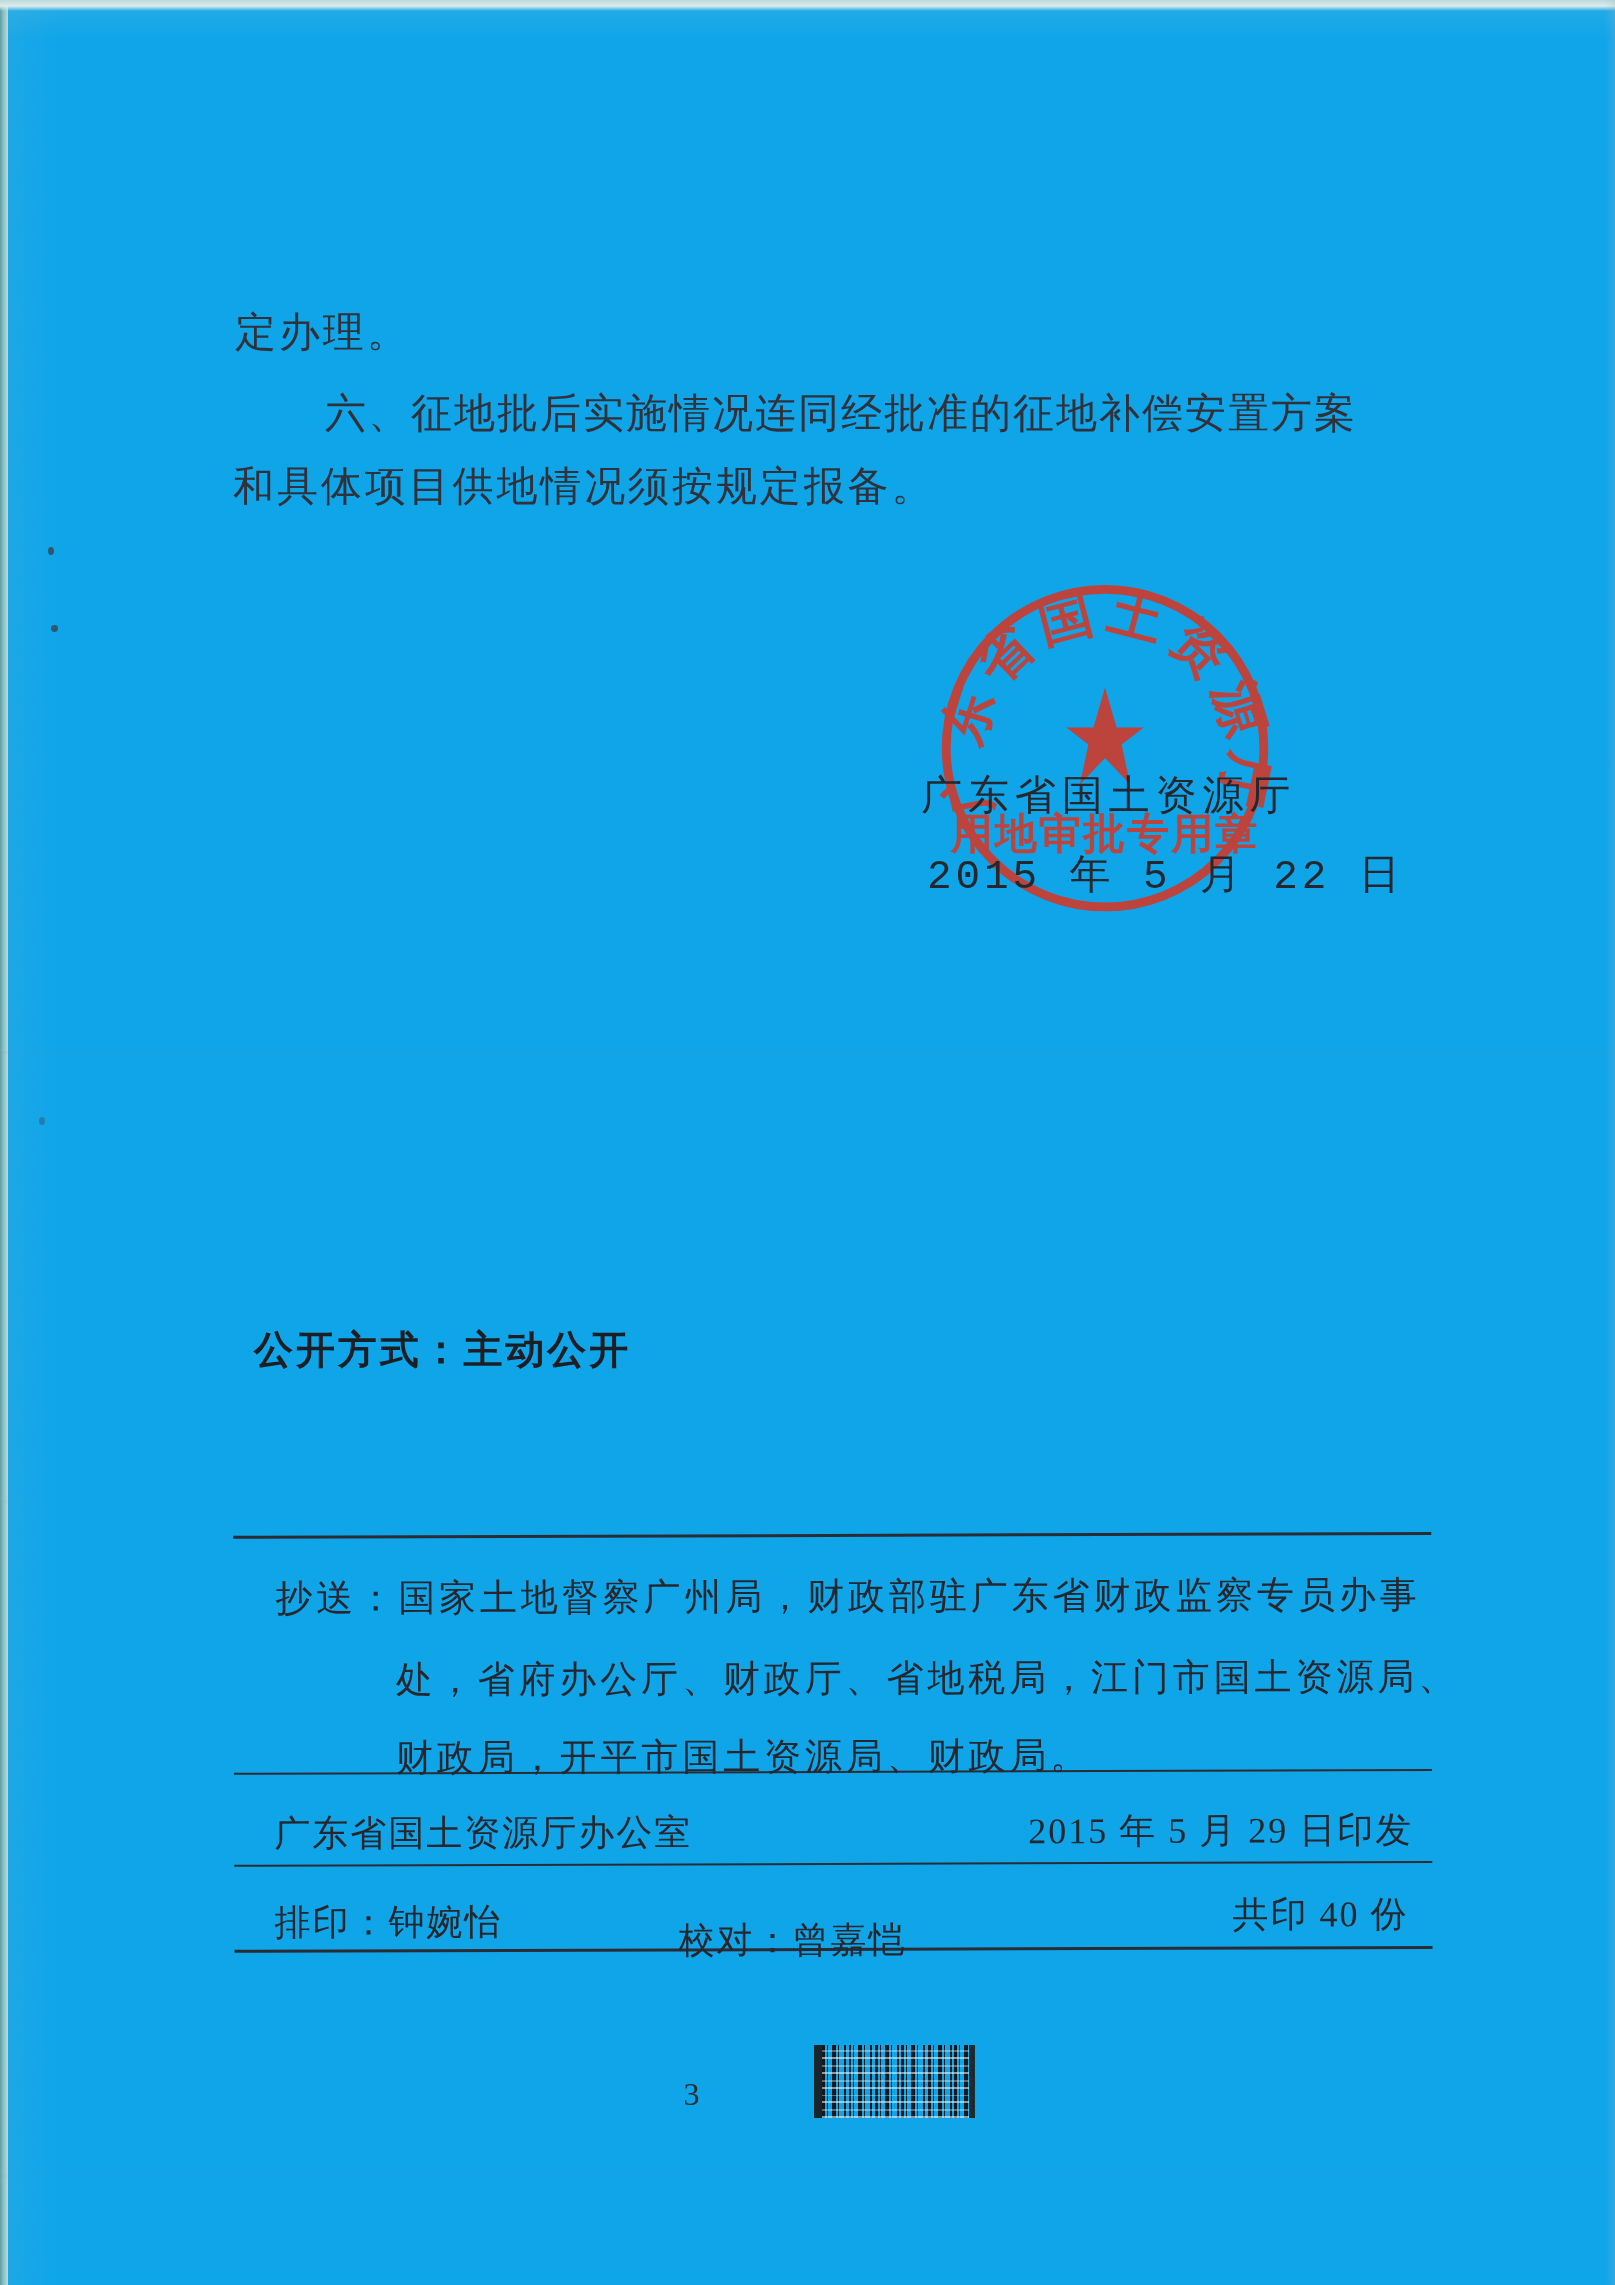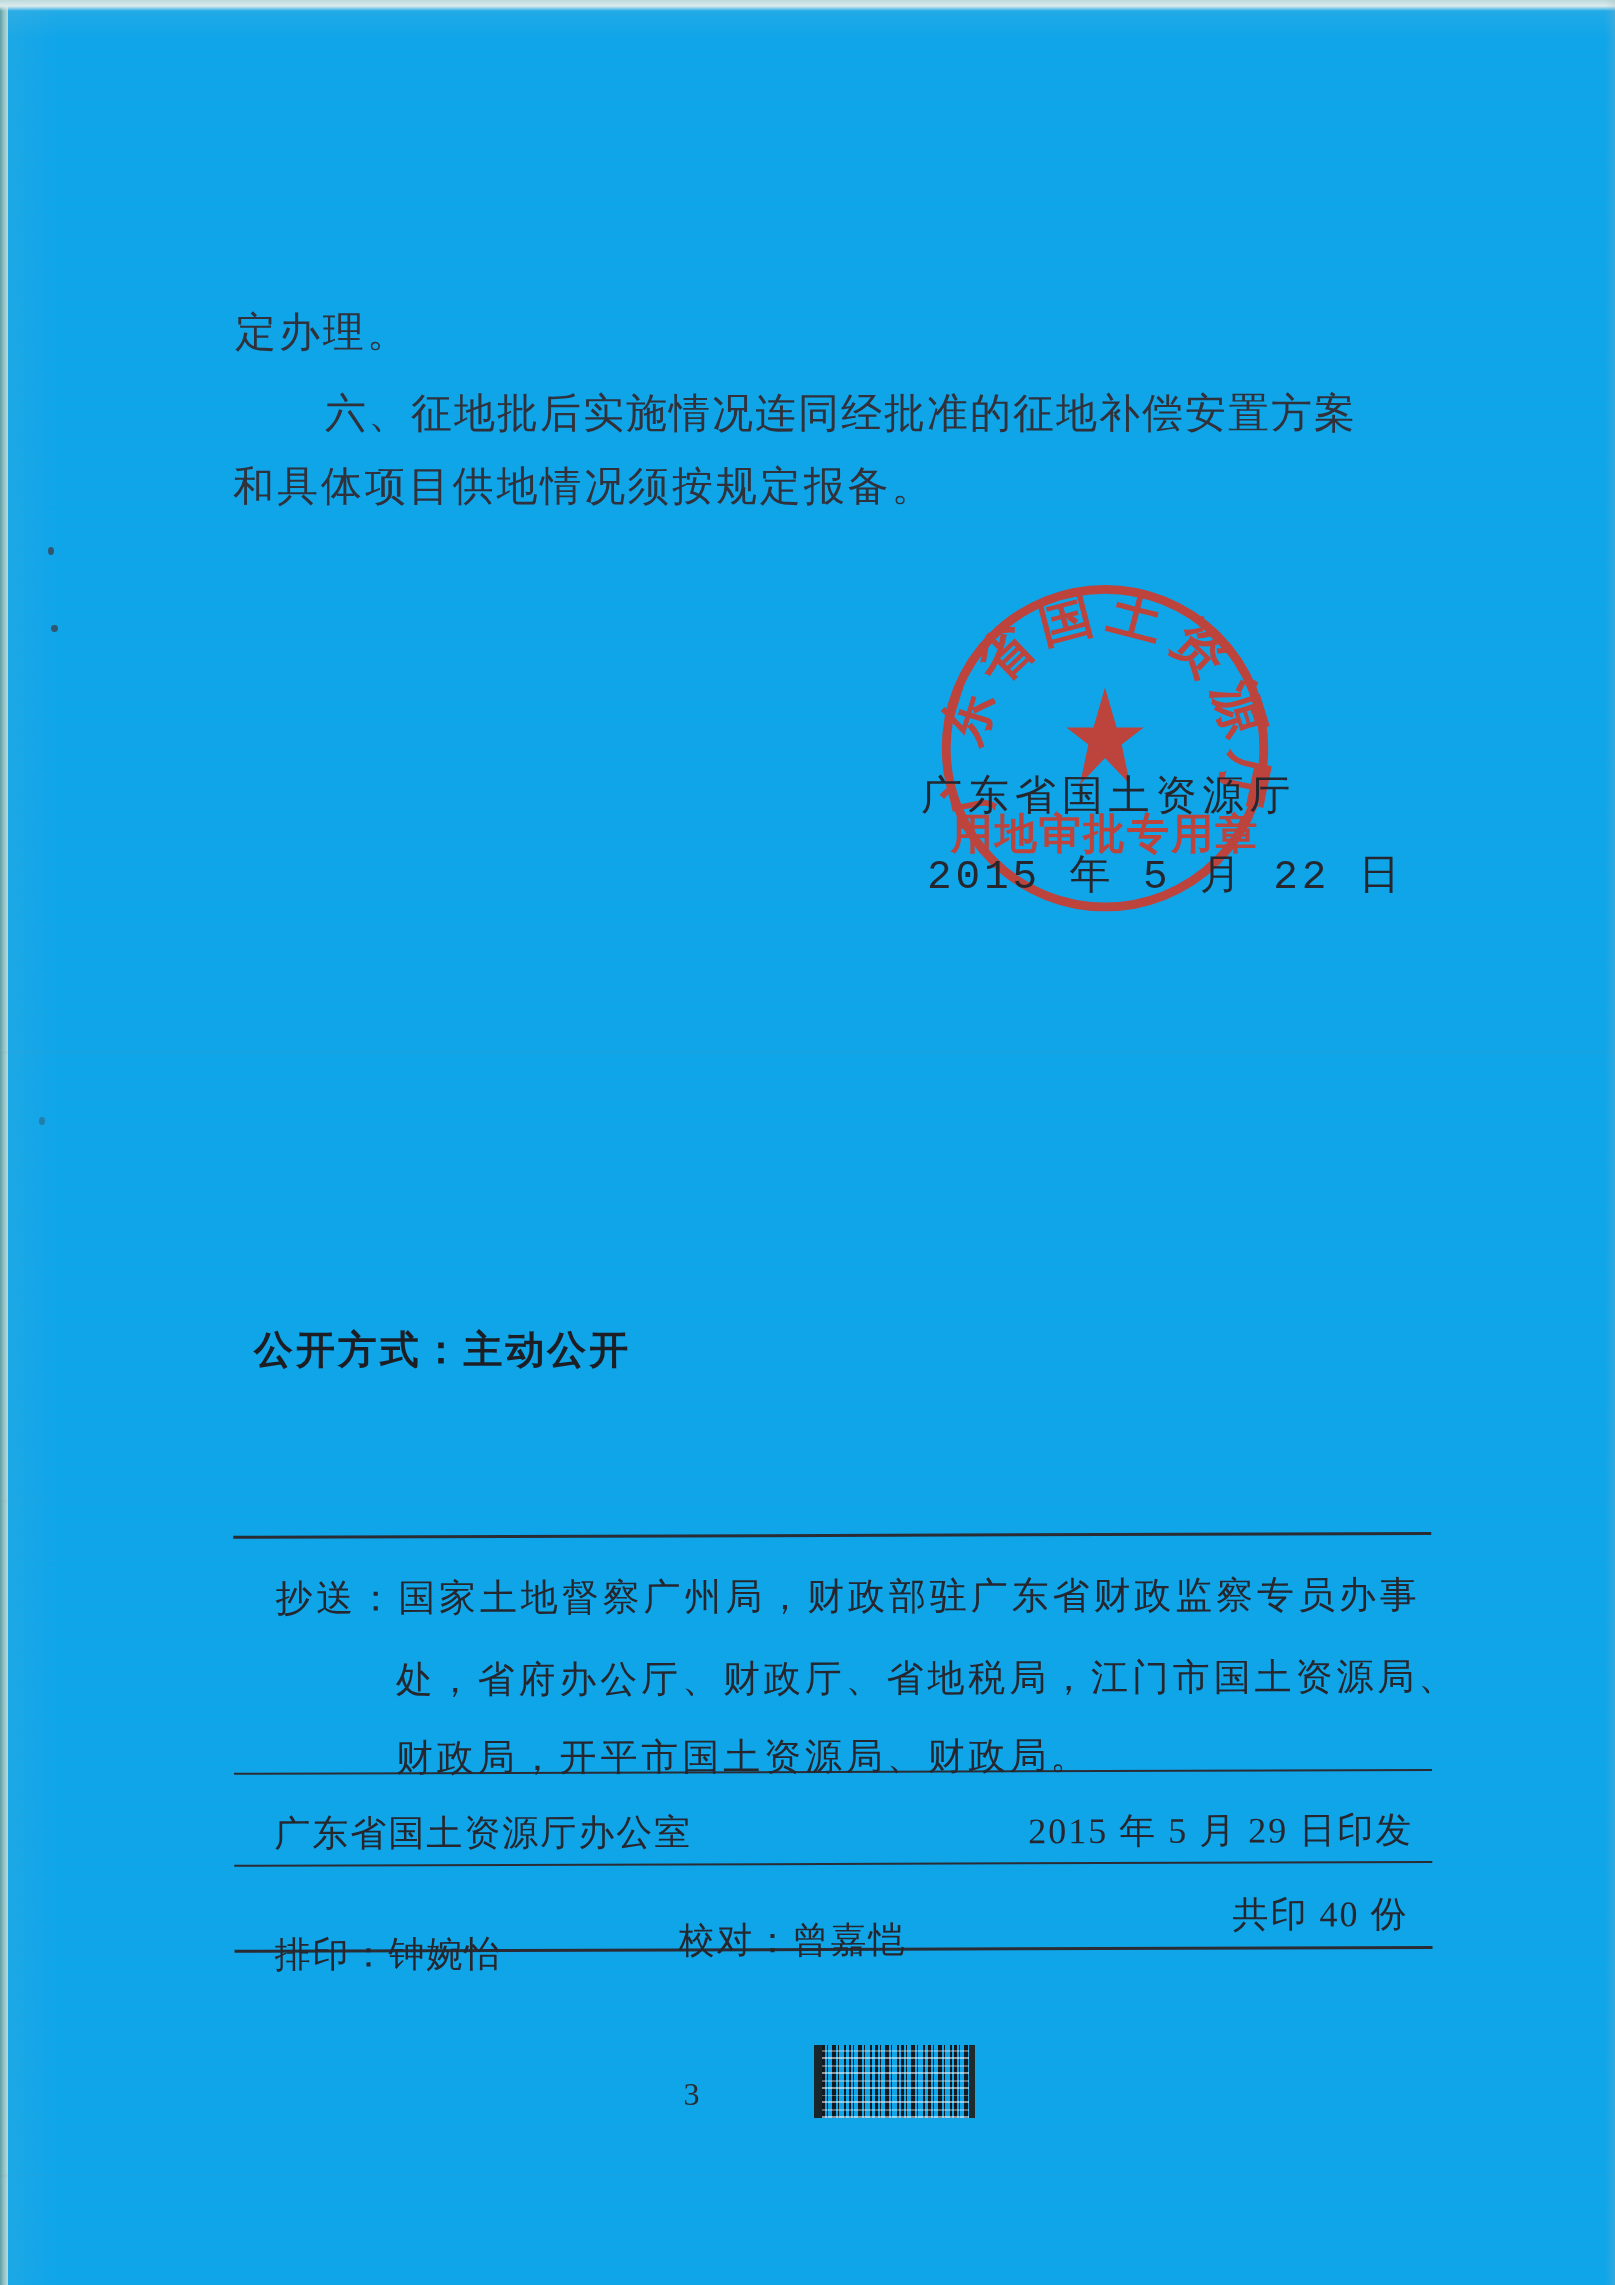--- a/index.html
+++ b/index.html
@@ -108,21 +108,21 @@
     <div class="rule" style="top:1863px;height:2px;"></div>
     <div class="rule" style="top:1948px;height:2.9px;"></div>
 
     <div class="abs cc-line" style="left:274px;top:1572px;">抄送：国家土地督察广州局，财政部驻广东省财政监察专员办事</div>
     <div class="abs cc-line" style="left:394px;top:1654px;">处，省府办公厅、财政厅、省地税局，江门市国土资源局、</div>
     <div class="abs cc-line" style="left:394px;top:1732px;">财政局，开平市国土资源局、财政局。</div>
 
     <div class="abs foot-line" style="left:272px;top:1808px;">广东省国土资源厅办公室</div>
     <div class="abs foot-line right-align" style="left:1019px;top:1808px;width:392px;">2015 年 5 月 29 日印发</div>
 
-    <div class="abs foot-line" style="left:272px;top:1897px;margin-top:32px;">排印：钟婉怡</div>
+    <div class="abs foot-line" style="left:272px;top:1897px;">排印：钟婉怡</div>
     <div class="abs foot-line" style="left:676px;top:1916px;">校对：曾嘉恺</div>
     <div class="abs foot-line right-align" style="left:1112px;top:1892px;width:294px;">共印 40 份</div>
   </div>
 
   <div class="abs page-num" style="left:657px;top:2076px;width:69px;text-align:center;">3</div>
 
   <div class="barcode"></div>
 
 </div>
 

